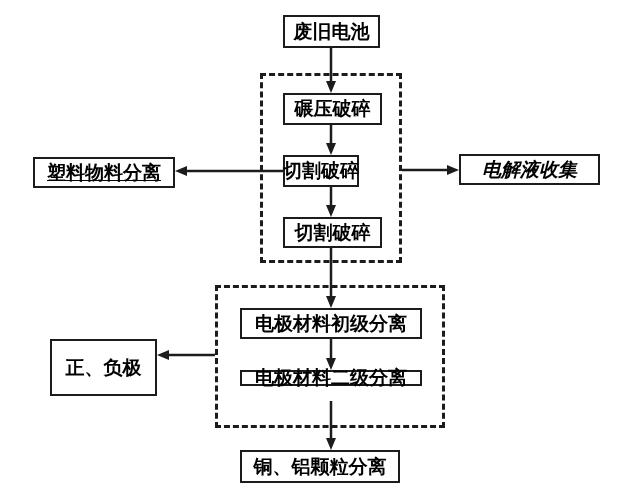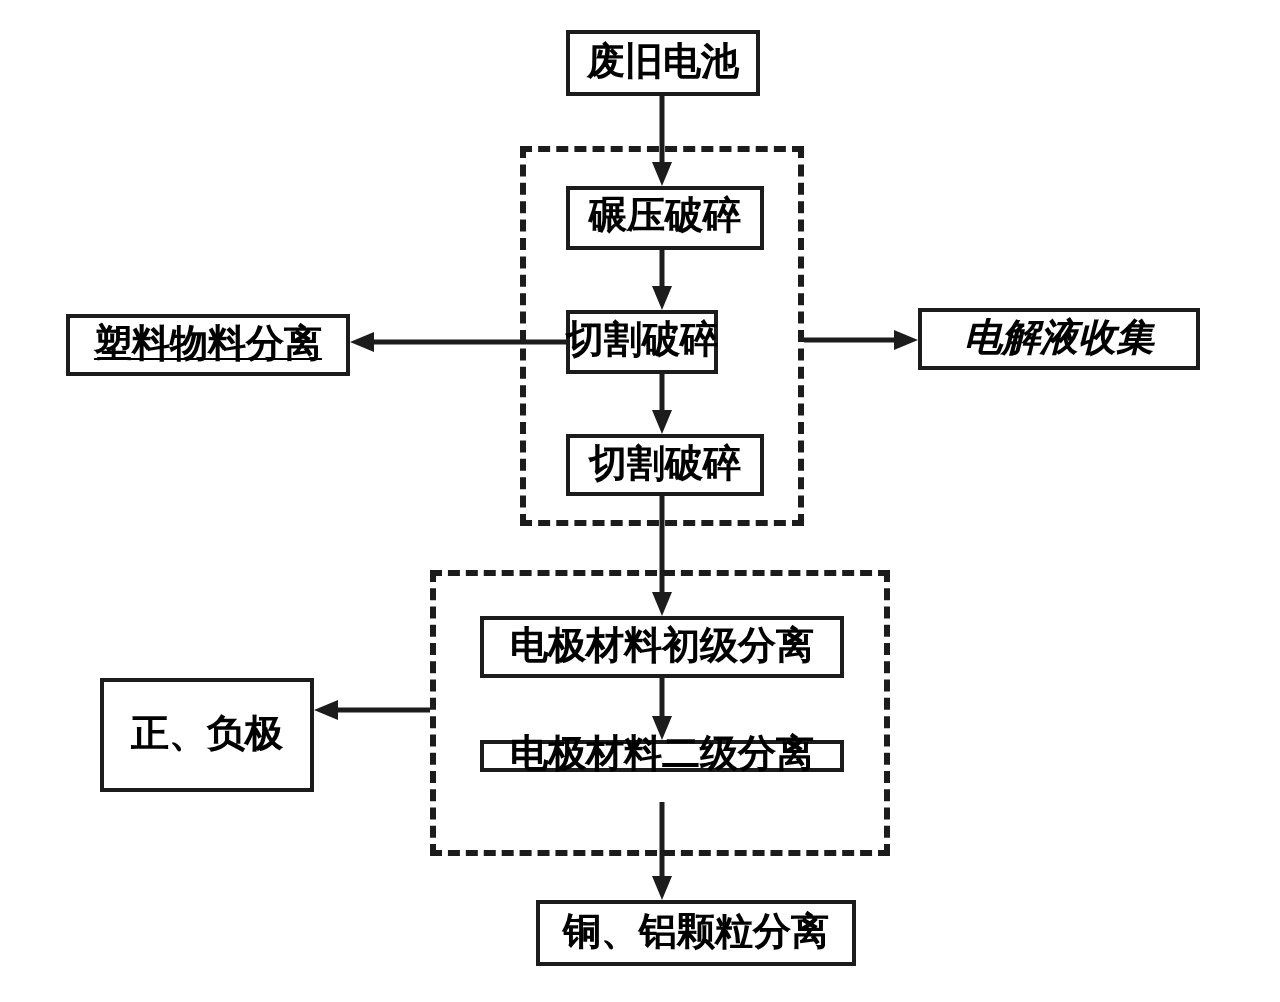--- a/index.html
+++ b/index.html
@@ -52,21 +52,21 @@
   
   #n-waste     { left: 283px; top: 15px;  width: 97px;  height: 33px; }
   #n-roll      { left: 283px; top: 93px;  width: 99px;  height: 32px; }
   #n-cut       { left: 283px; top: 155px; width: 76px;  height: 32px; }
   #n-hammer    { left: 283px; top: 217px; width: 99px;  height: 31px; }
   #n-plastic   { left: 33px;  top: 157px; width: 142px; height: 31px; text-decoration: underline; }
   #n-electro   { left: 459px; top: 154px; width: 141px; height: 31px; font-style: italic; }
   #n-primary   { left: 240px; top: 308px; width: 182px; height: 31px; }
   #n-secondary { left: 240px; top: 370px; width: 182px; height: 16px; }
   #n-posneg    { left: 50px;  top: 328px; width: 107px; height: 57px; flex-direction: column; margin-top: 11px; }
-  #n-cual      { left: 268px; top: 450px; width: 160px; height: 33px; }
+  #n-cual      { left: 240px; top: 450px; width: 160px; height: 33px; }
 
   #g-crush     { left: 260px; top: 73px;  width: 142px; height: 190px; }
   #g-separate  { left: 215px; top: 285px; width: 230px; height: 143px; }
 </style>
 </head>
 <body>
 
 <div id="canvas">
 
   <div class="group" id="g-crush"></div>

